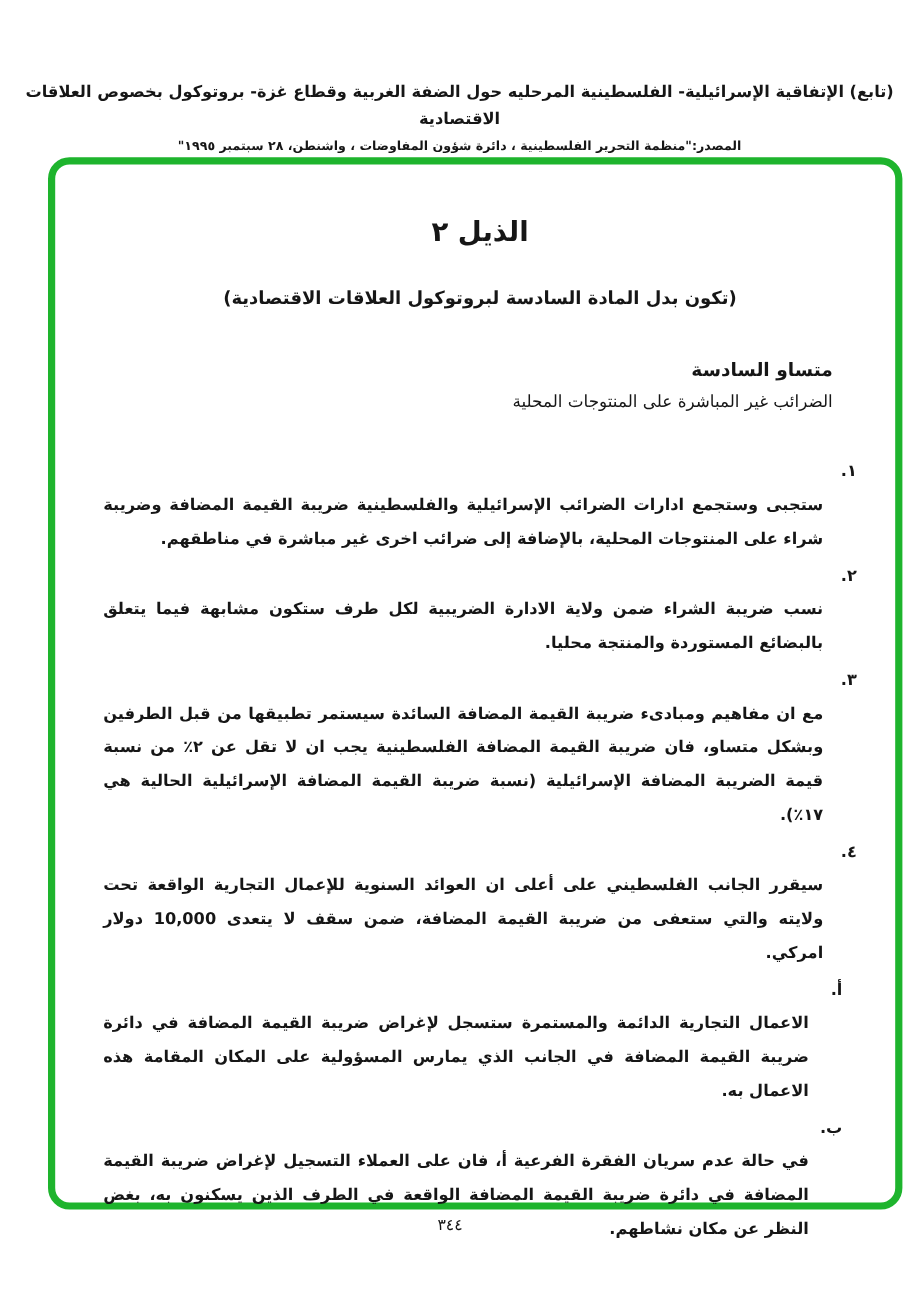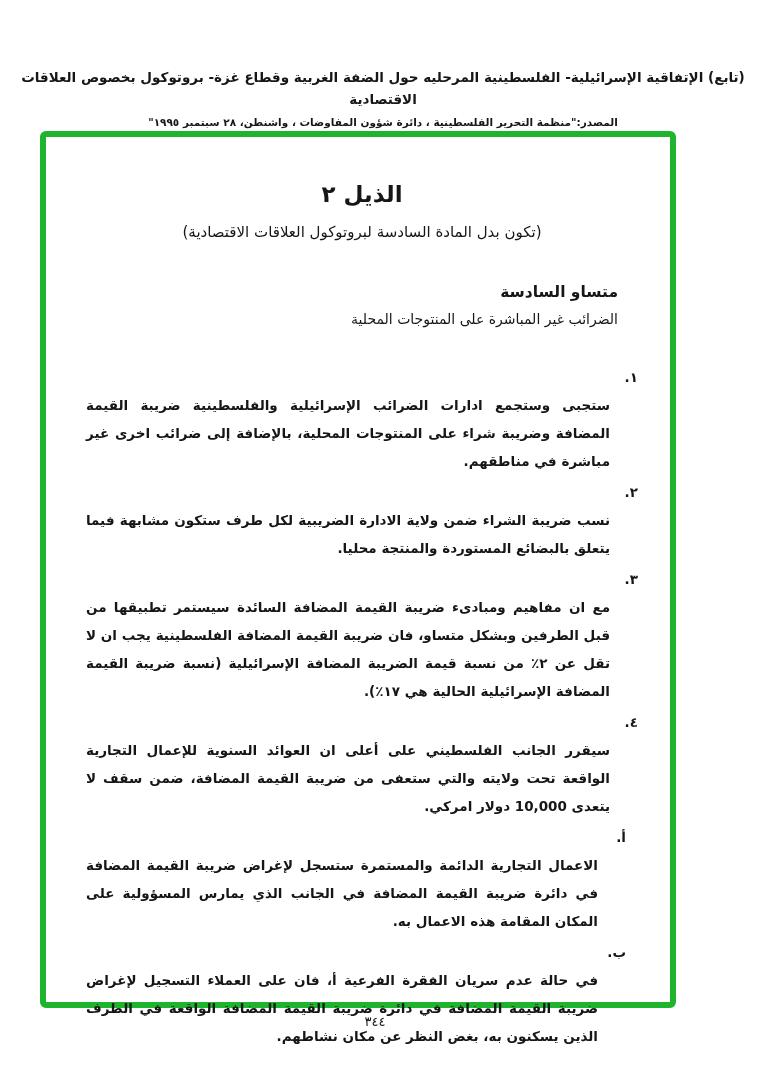--- a/index.html
+++ b/index.html
@@ -27,43 +27,43 @@
   .page-header .hline2 {
     font-size: 10.5px;
     font-weight: bold;
     margin-top: 6px;
   }
 
   
   .frame {
     position: absolute;
     left: 40px; top: 131px;
-    width: 636px; height: 877px;
+    width: 712px; height: 877px;
     box-sizing: border-box;
     border: 6px solid #1eb42d;
-    border-radius: 6px;
+    border-radius: 18px;
     background: #ffffff;
   }
   .frame-content {
     direction: rtl;
     box-sizing: border-box;
     padding: 44px 32px 0 40px;
   }
 
   .doc-title {
     text-align: center;
     font-size: 23px;
     font-weight: bold;
     letter-spacing: 1px;
   }
   .doc-subtitle {
     text-align: center;
     font-size: 15px;
-    font-weight: normal;
-    margin-top: 16px;
+    font-weight: bold;
+    margin-top: 32px;
   }
 
   .article-heading {
     margin: 42px 20px 0 0;
     text-align: right;
     font-size: 15.5px;
     font-weight: bold;
   }
   .article-subheading {
     margin: 10px 20px 0 0;

